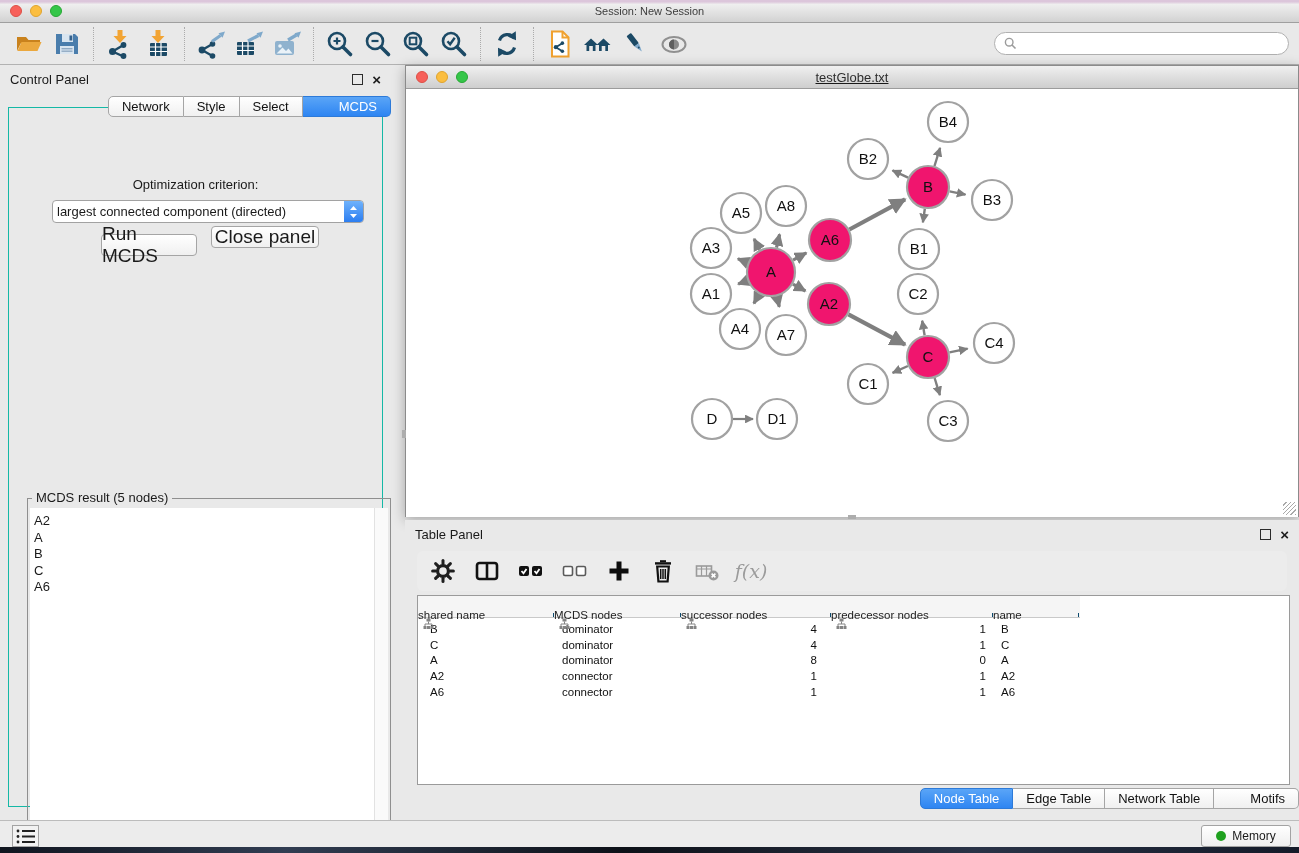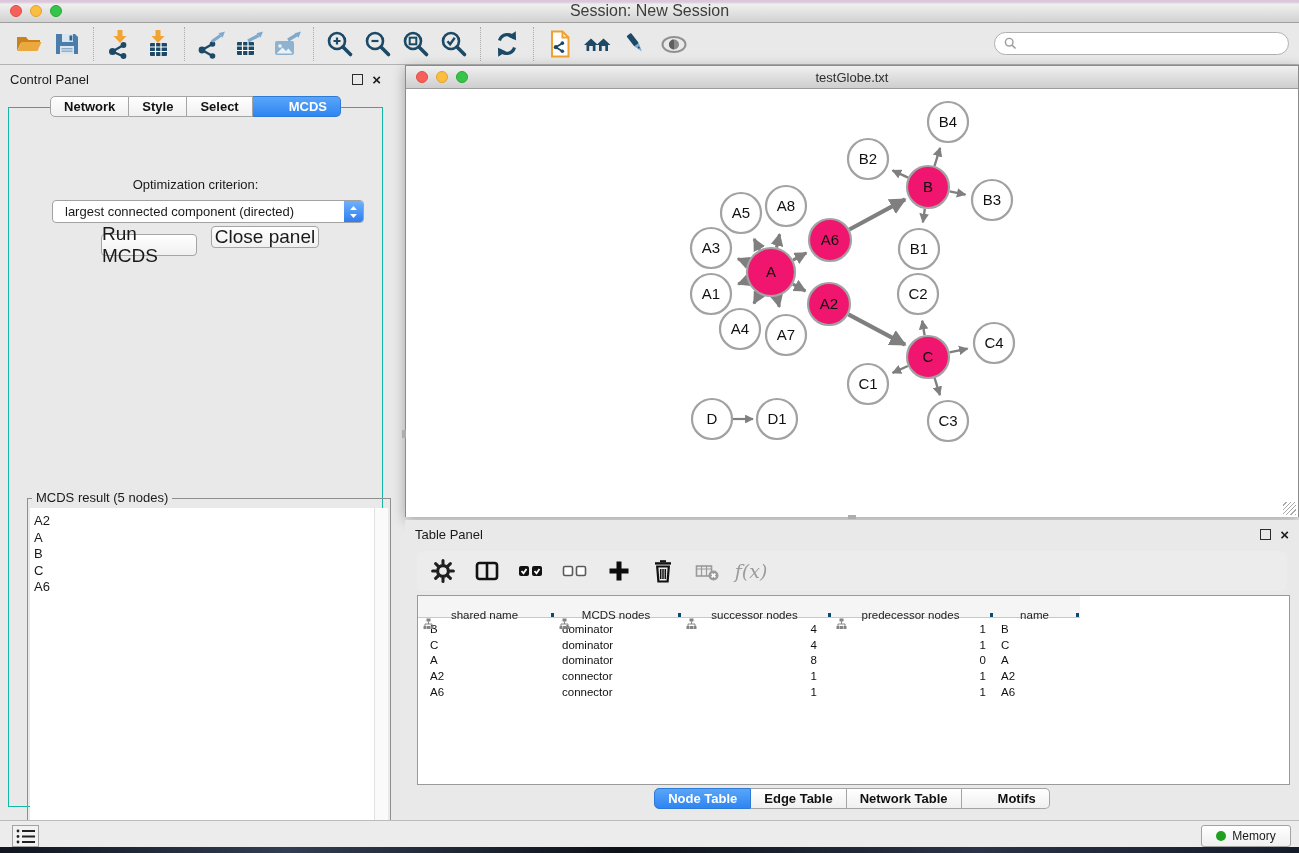--- a/index.html
+++ b/index.html
@@ -8,84 +8,84 @@
 
   
   .titlebar{position:absolute;left:0;top:0;width:1299px;height:22px;
     background:linear-gradient(180deg,#dcc6db 0%,#dcc6db 8%,#efefef 20%,#d2d2d2 100%);
     border-bottom:1px solid #9f9f9f;display:flex;align-items:center;justify-content:center;}
   .tl{position:absolute;top:5px;width:12px;height:12px;border-radius:50%;box-sizing:border-box;}
   .tl.red{background:#f7605a;border:1px solid #dd4f46;}
   .tl.yellow{background:#fbbe40;border:1px solid #e0a42e;}
   .tl.green{background:#35c649;border:1px solid #27a834;}
   .titlebar .tl.red{left:10px}.titlebar .tl.yellow{left:30px}.titlebar .tl.green{left:50px}
-  .win-title{font-size:16px;color:#3d3d3d;}
+  .win-title{font-size:11px;color:#3d3d3d;}
 
   
   .toolbar{position:absolute;left:0;top:23px;width:1299px;height:42px;background:#e9e9e9;
     border-bottom:1px solid #b2b2b2;display:flex;align-items:center;padding:0 10px;box-sizing:border-box;}
   .tbtn{width:38px;height:36px;display:flex;align-items:center;justify-content:center;flex:0 0 auto;}
   .sep{width:0;height:34px;border-left:1px dotted #ababab;margin:0 7px;flex:0 0 auto;}
   .search{margin-left:auto;width:295px;height:23px;border:1px solid #b0b0b0;border-radius:12px;background:#fff;
     display:flex;align-items:center;gap:5px;padding:0 9px;box-sizing:border-box;}
   .search input{border:none;outline:none;flex:1;font-size:12px;background:transparent;font-family:inherit;}
 
   
   .cpanel{position:absolute;left:0;top:65px;width:391px;height:755px;background:#e9e9e9;}
   .panel-head{height:28px;display:flex;align-items:center;padding:0 10px;}
   .ph-icons{margin-left:auto;display:flex;gap:9px;align-items:center;}
   .float-ic{width:9px;height:9px;border:1.5px solid #2c2c2c;}
   .close-ic{font-weight:700;font-size:15px;color:#1d1d1d;line-height:1;}
-  .seg-row{display:flex;justify-content:center;font-weight:bold;}
+  .seg-row{display:flex;justify-content:flex-end;}
   .cp-tabs{position:absolute;top:31px;left:0;width:100%;z-index:2;}
   .seg{height:19px;line-height:19px;padding:0 13px;background:linear-gradient(#ffffff,#f0f0f0);
     border:1px solid #a5a5a5;border-left:none;font-size:13px;color:#111;}
   .seg:first-child{border-left:1px solid #a5a5a5;border-radius:5px 0 0 5px;}
   .seg:last-child{border-radius:0 5px 5px 0;padding-left:36px;}
   .seg.active{background:linear-gradient(#5aa5f7,#2e85f2);color:#fff;border-color:#2d7ad8;}
   .cp-body{position:absolute;left:8px;top:42px;width:375px;height:700px;border:1px solid #14b8a6;box-sizing:border-box;}
   .opt-label{position:absolute;top:69px;left:0;width:100%;text-align:center;}
   .combo{position:absolute;left:43px;top:92px;width:312px;height:23px;background:#fff;border:1px solid #a2a2a2;
     border-radius:4px;box-sizing:border-box;display:flex;align-items:center;overflow:hidden;}
-  .combo-text{flex:1;padding-left:12px;white-space:nowrap;}
+  .combo-text{flex:1;padding-left:4px;white-space:nowrap;}
   .stepper{width:19px;height:100%;background:linear-gradient(#6fb2fb,#2c7ef1);display:flex;align-items:center;justify-content:center;}
   .btn{position:absolute;height:22px;background:linear-gradient(#ffffff,#f0f0f0);border:1px solid #a5a5a5;
     border-radius:4px;display:flex;align-items:center;justify-content:center;box-sizing:border-box;font-size:19px;}
   .btn-run{left:92px;top:126px;width:96px;}
   .btn-close{left:202px;top:118px;width:108px;}
   .groupbox{position:absolute;left:18px;top:390px;width:364px;height:345px;border:1px solid #8f8f8f;box-sizing:border-box;}
   .legend{position:absolute;top:-9px;left:4px;background:#e9e9e9;padding:0 4px;font-size:13px;}
   .list-area{position:absolute;left:2px;right:2px;top:9px;bottom:2px;background:#fff;}
   .scrolltrack{position:absolute;top:0;right:0;bottom:0;width:13px;background:#fafafa;border-left:1px solid #e2e2e2;}
   .mcds-item{font-size:13px;line-height:16.5px;padding-left:4px;}
   .mcds-items{padding-top:5px;}
 
   
   .netwin{position:absolute;left:405px;top:65px;width:894px;height:452px;border:1px solid #8b8b8b;background:#22c55e;
-    box-sizing:border-box;box-shadow:0 3px 12px rgba(0,0,0,0.3);}
+    box-sizing:border-box;box-shadow:0 3px 12px rgba(0,0,0,0.3);text-decoration:underline;}
   .wtitle{position:relative;height:22px;background:linear-gradient(#f0f0f0,#cecece);border-bottom:1px solid #9c9c9c;
     display:flex;align-items:center;justify-content:center;font-size:13px;color:#2e2e2e;}
   .wtitle .tl.red{left:10px}.wtitle .tl.yellow{left:30px}.wtitle .tl.green{left:50px}
   .netcanvas{position:relative;width:892px;height:428px;background:#fff;overflow:hidden;}
   .grip{position:absolute;right:2px;bottom:2px;width:13px;height:13px;
     background:repeating-linear-gradient(135deg,transparent 0 2px,#a9a9a9 2px 3px);}
   .tick-left{position:absolute;left:402px;top:430px;width:4px;height:8px;background:#adadad;}
   .tick-bottom{position:absolute;left:848px;top:515px;width:8px;height:4px;background:#adadad;}
 
   
   .tpanel{position:absolute;left:405px;top:520px;width:894px;height:298px;background:#e9e9e9;}
   .tp-toolbar{position:absolute;left:12px;top:31px;width:870px;height:40px;background:#ececec;border-radius:6px;
     display:flex;align-items:center;gap:16px;padding:0 12px;box-sizing:border-box;}
   .tpi{width:28px;height:28px;display:flex;align-items:center;justify-content:center;flex:0 0 auto;}
   .fx{font-family:"DejaVu Serif",serif;font-style:italic;font-size:19px;color:#9b9b9b;}
   .ttable{position:absolute;left:12px;top:75px;width:873px;height:190px;background:#fff;border:1px solid #9a9a9a;
     box-sizing:border-box;overflow:hidden;}
   .thead{display:flex;height:21px;background:#f5f5f5;border-bottom:1px solid #c9c9c9;width:662px;}
-  .th{position:relative;display:flex;align-items:center;justify-content:center;box-sizing:border-box;
-    border-right:3px solid #0c4a6e;font-size:11.5px;color:#222;margin-top:17px;}
+  .th{position:relative;display:flex;align-items:center;box-sizing:border-box;
+    border-right:1px solid #0c4a6e;font-size:11.5px;color:#222;margin-top:17px;}
   .hicon{position:absolute;left:5px;top:5px;line-height:0;}
   .trow{display:flex;height:15.7px;align-items:center;}
   .tbody{padding-top:3px;}
   .td{box-sizing:border-box;overflow:hidden;white-space:nowrap;font-size:11.5px;color:#111;}
   .tp-tabs{position:absolute;left:0;width:100%;top:268px;z-index:2;}
 
   
   .statusbar{position:absolute;left:0;top:820px;width:1299px;height:27px;background:#ececec;border-top:1px solid #bcbcbc;box-sizing:border-box;}
   .listbtn{position:absolute;left:12px;top:4px;width:25px;height:20px;border:1px solid #a3a3a3;background:#f2f2f2;
     display:flex;align-items:center;justify-content:center;}

